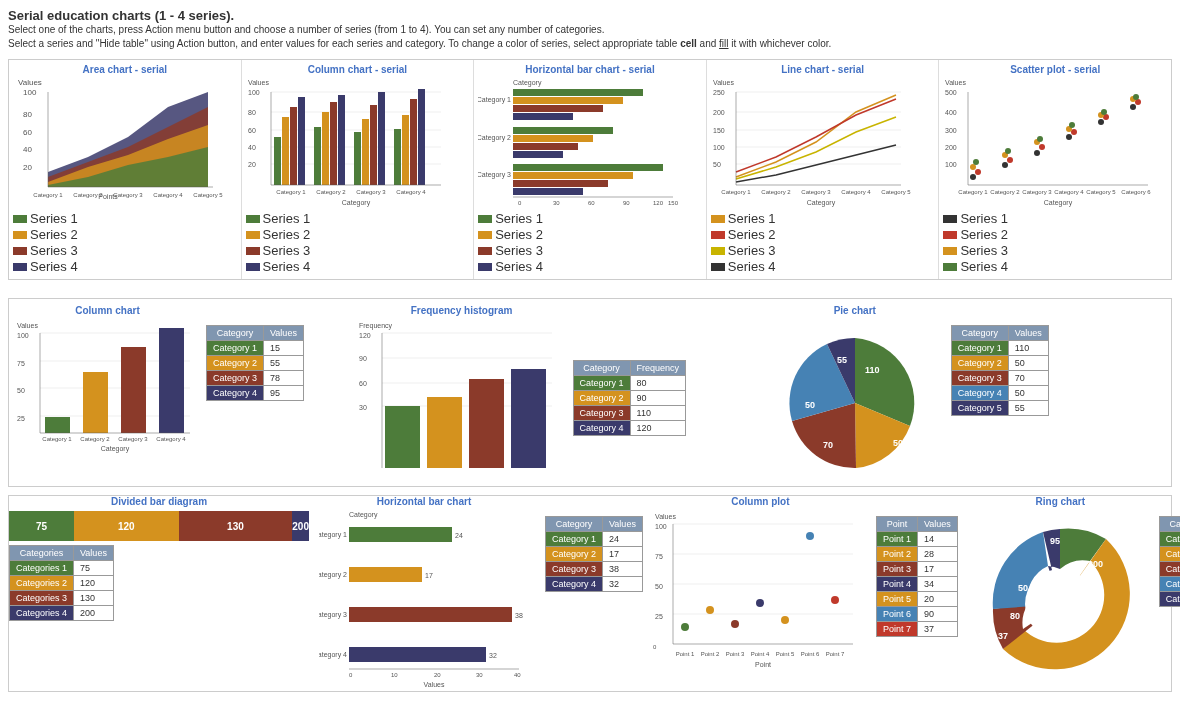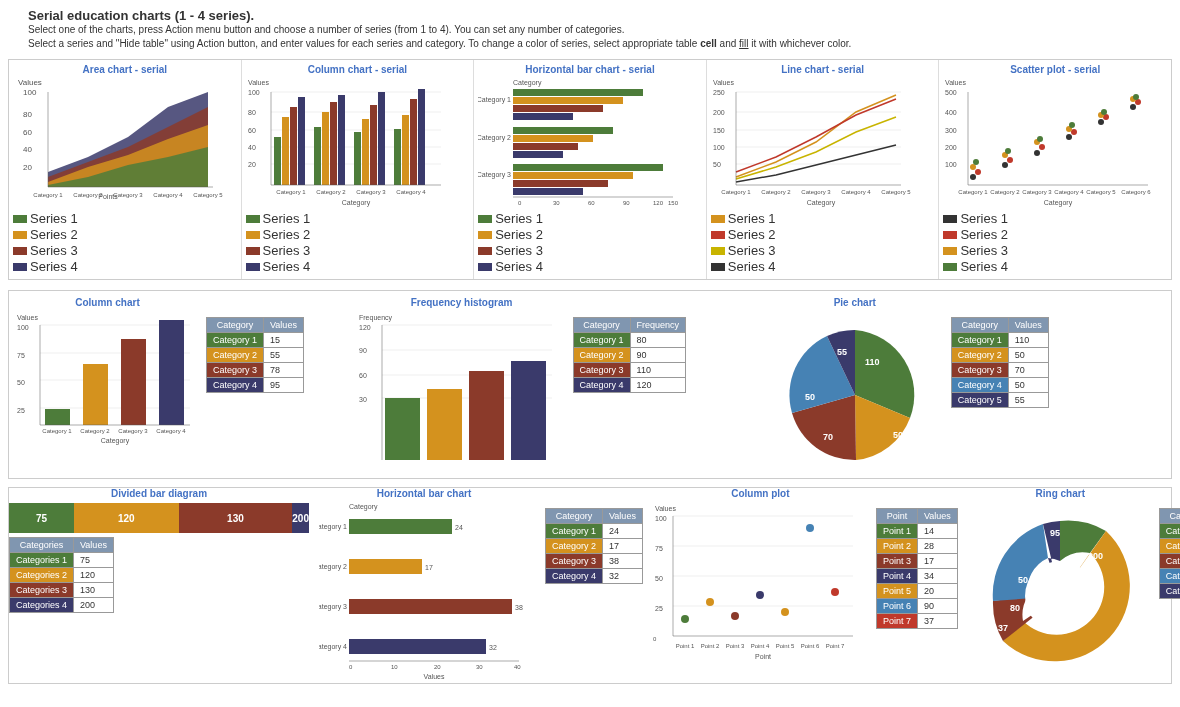--- a/index.html
+++ b/index.html
@@ -1,25 +1,25 @@
 <!DOCTYPE html>
 <html><head>
   <meta charset="utf-8">
   <style>
     * { box-sizing: border-box; margin: 0; padding: 0; }
     body { font-family: Arial, sans-serif; font-size: 11px; background: #fff; color: #333; width: 1180px; }
     
-    .header { padding: 8px 28px; }
+    .header { padding: 8px 8px; }
     .header h1 { font-size: 13px; font-weight: bold; }
     .header p { font-size: 10px; color: #333; line-height: 1.4; }
     
     .main-content { padding: 0 8px 10px 8px; }
     
     
-    .serial-row { display: flex; flex-wrap: nowrap; border: 1px solid #ccc; margin-bottom: 10px; }
+    .serial-row { display: flex; flex-wrap: nowrap; border: 1px solid #ccc; margin-bottom: 18px; }
     .serial-chart { flex: 1; border-right: 1px solid #ddd; padding: 4px; min-width: 0; }
     .serial-chart:last-child { border-right: none; }
     
     .chart-title { text-align: center; font-size: 10px; color: #4472c4; font-weight: bold; margin-bottom: 2px; }
     
     
     .legend { margin-top: 2px; }
     .legend-item { display: flex; align-items: center; font-size: 13px; margin-bottom: 1px; }
     .legend-color { width: 14px; height: 8px; margin-right: 3px; flex-shrink: 0; }
     
@@ -379,21 +379,21 @@
               </tr>
           <tr>
                 <td style="background:#3a3a6b;color:white;">Category 4</td>
                 <td>95</td>
               </tr>
         </tbody>
           </table>
       </div>
     </div>
 
-    <div style="display:flex; gap:6px; align-items:flex-start; flex:1.2;">
+    <div style="display:flex; gap:6px; align-items:center; flex:1.2;">
       <div>
         <div class="chart-title">Frequency histogram</div>
         <svg width="210" height="150">
           <text x="2" y="10" font-size="7" fill="#555">Frequency</text>
           <text x="2" y="20" font-size="7" fill="#555">120</text>
           <text x="2" y="43" font-size="7" fill="#555">90</text>
           <text x="2" y="68" font-size="7" fill="#555">60</text>
           <text x="2" y="92" font-size="7" fill="#555">30</text>
 
           <line x1="25" y1="15" x2="195" y2="15" stroke="#ddd" stroke-width="0.5"></line>

